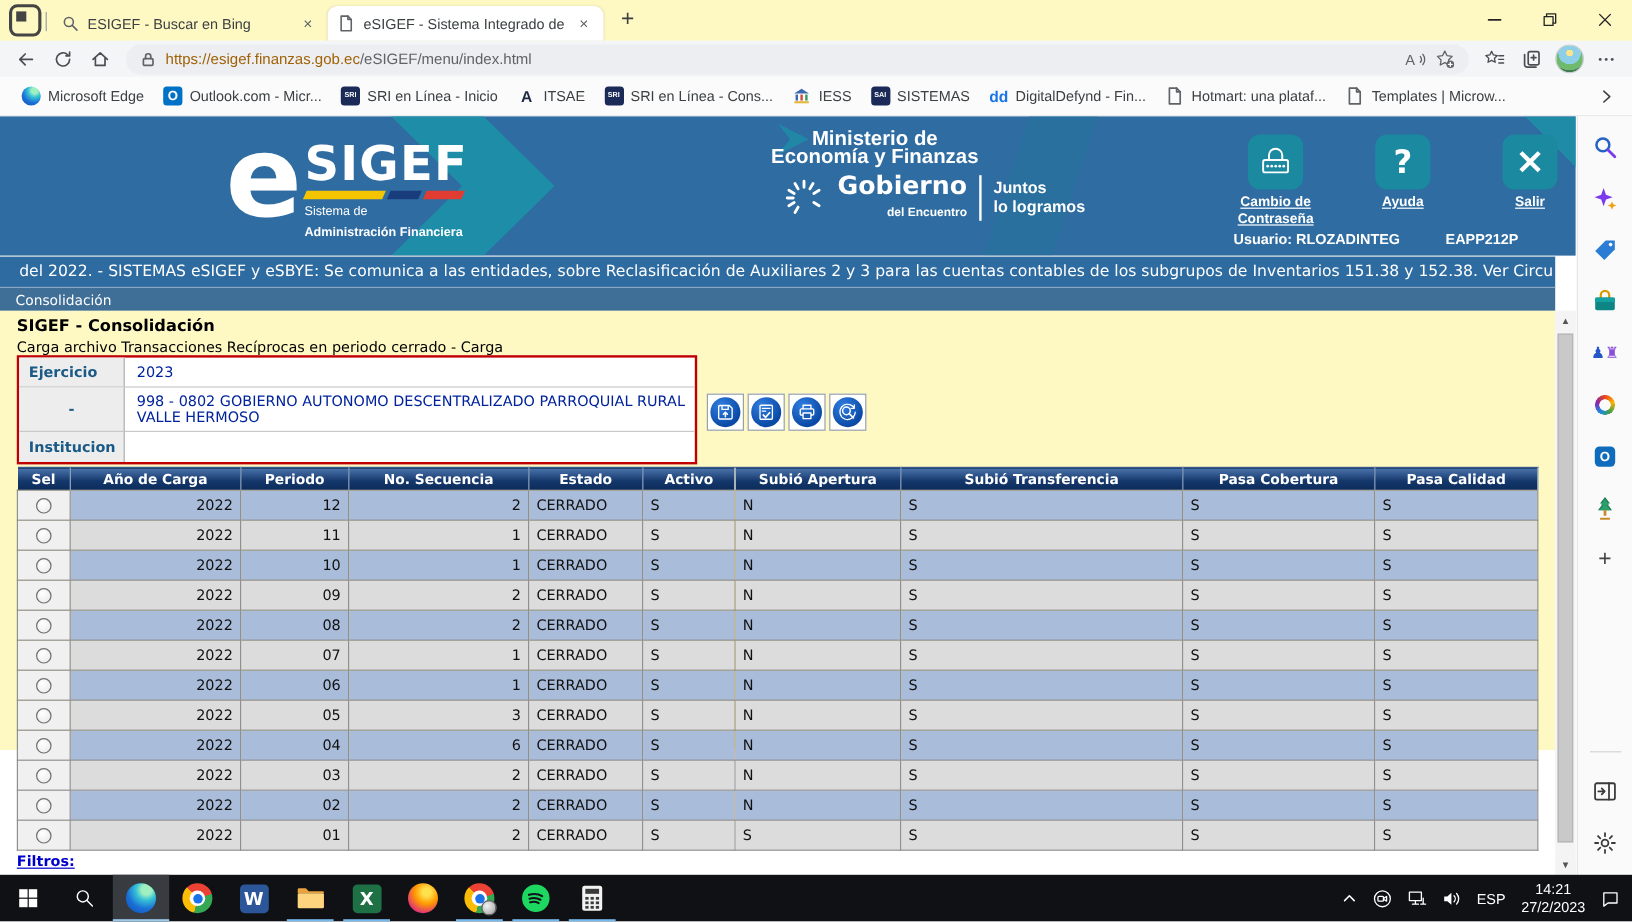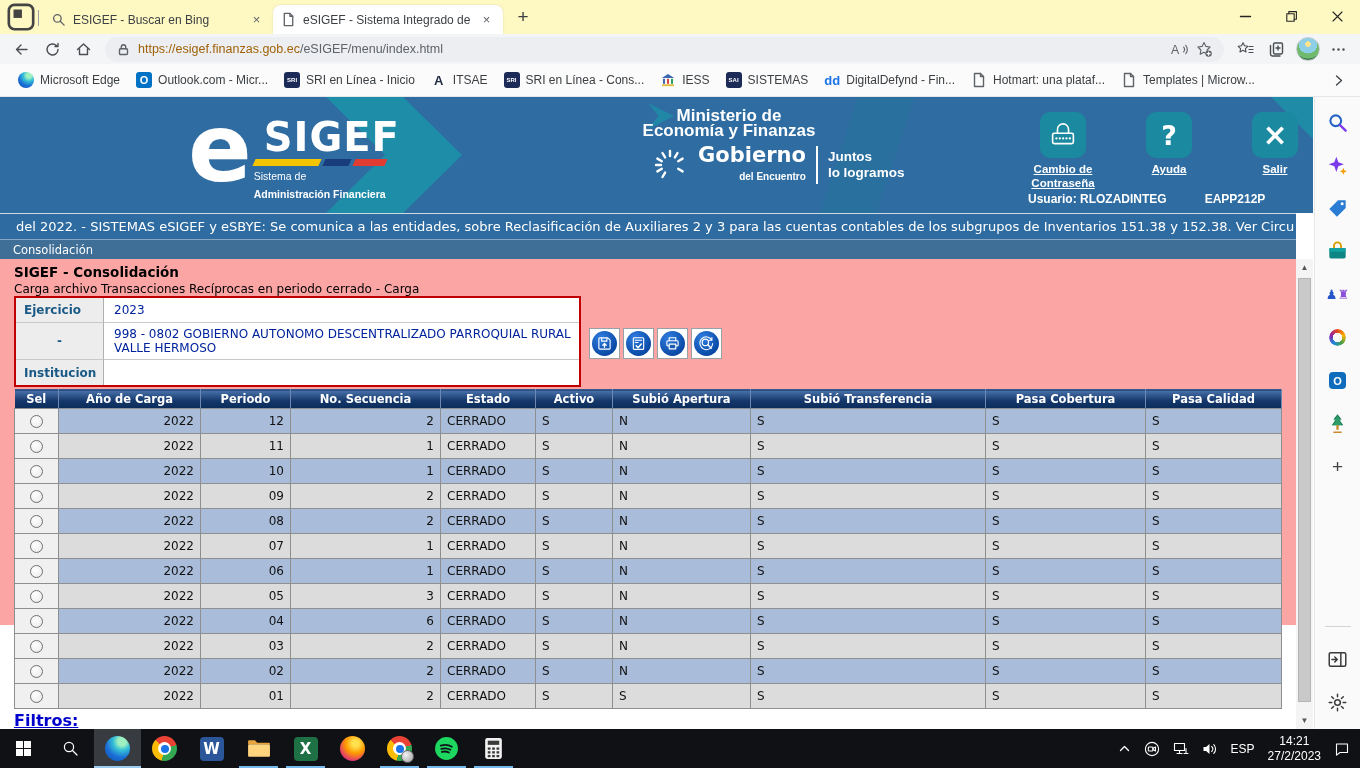--- a/index.html
+++ b/index.html
@@ -39,21 +39,21 @@
 
   
   .apph { position:absolute; left:0; top:97px; width:1313px; height:116px; background:#2e6ca1; overflow:hidden; }
   .deco1 { position:absolute; left:322px; top:-4px; width:140px; height:124px; background:#1d93a9; opacity:.88; clip-path:polygon(0 0,55% 0,100% 50%,55% 100%,0 100%,45% 50%); }
   .deco2 { position:absolute; left:840px; top:-16px; width:54px; height:150px; background:#27759f; transform:rotate(18deg); opacity:.55; }
   .deco3 { position:absolute; right:-2px; top:0; width:0; height:0; border-top:44px solid #1d93a9; border-left:44px solid transparent; opacity:.8; }
   .deco4 { position:absolute; left:648px; top:6px; width:26px; height:26px; background:#1d93a9; opacity:.7; clip-path:polygon(0 0,100% 50%,0 100%,40% 50%); }
   .logo { position:absolute; left:188px; top:4px; display:flex; color:#fff; z-index:2; }
   .logo-e { font-family:"DejaVu Sans",sans-serif; font-weight:bold; font-size:94px; line-height:96px; }
   .logo-right { margin-left:2px; margin-top:16px; }
-  .logo-sigef { font-family:"DejaVu Sans",sans-serif; font-weight:bold; font-size:40px; line-height:40px; letter-spacing:1px;margin-left:10px; }
+  .logo-sigef { font-family:"DejaVu Sans",sans-serif; font-weight:bold; font-size:40px; line-height:40px; letter-spacing:1px; }
   .flagbar { display:flex; gap:4px; height:7px; margin-top:2px; width:150px; }
   .flagbar span { transform:skewX(-24deg); }
   .fb-y { width:66px; background:#f5c400; } .fb-b { width:26px; background:#193c7d; } .fb-r { width:32px; background:#e03c31; }
   .logo-sub { margin-top:7px; font-size:10.5px; line-height:12.5px; }
   .logo-sub .b { font-weight:bold; }
   .ministry { position:absolute; left:615px; top:11px; width:228px; text-align:center; color:#fff; font-weight:bold; font-size:17px; line-height:15px; z-index:2; }
   .gob { position:absolute; left:652px; top:48px; display:flex; align-items:center; gap:10px; color:#fff; z-index:2; }
   .gob-burst { width:36px; height:36px; }
   .gob-name { text-align:right; }
   .gob-name .big { font-family:"DejaVu Sans",sans-serif; font-weight:bold; font-size:21px; line-height:21px; }
@@ -64,41 +64,41 @@
   .action { width:82px; text-align:center; color:#fff; }
   .action .tile { width:46px; height:46px; border-radius:10px; background:#1b89a0; margin:0 auto 5px; display:flex; align-items:center; justify-content:center; color:#fff; }
   .action .tile .ic { width:30px; height:30px; font-family:"DejaVu Sans",sans-serif; }
   .action .lbl { font-size:11.5px; font-weight:bold; text-decoration:underline; line-height:13.5px; }
   .userline { position:absolute; left:1028px; top:95px; color:#fff; font-weight:bold; font-size:12px; display:flex; gap:38px; z-index:2; }
 
   .ticker { position:absolute; left:0; top:213px; width:1296px; height:27px; background:#2e6ba0; border-top:1px solid #cfd9e2; border-bottom:1px solid #8aa7c2; color:#fff; font-size:13px; font-family:"DejaVu Sans",sans-serif; display:flex; align-items:center; padding:0 16px; white-space:nowrap; overflow:hidden; }
   .crumb { position:absolute; left:0; top:240px; width:1296px; height:19px; background:#3f6e97; color:#fff; font-size:11.5px; font-family:"DejaVu Sans",sans-serif; display:flex; align-items:center; padding-left:13px; }
 
   
-  .content { position:absolute; left:0; top:259px; width:1296px; height:366px; background:#fca5a5; font-family:"DejaVu Sans",sans-serif; }
+  .content { position:absolute; left:0; top:259px; width:1296px; height:366px; background:#fef9c3; font-family:"DejaVu Sans",sans-serif; }
   .pg-title { position:absolute; left:14px; top:5px; font-size:13.5px; font-weight:bold; color:#000; }
   .pg-sub { position:absolute; left:14px; top:23px; font-size:12px; color:#000; }
   .formbox { position:absolute; left:14px; top:37px; width:567px; border:2px solid #c00000; display:grid; grid-template-columns:88px 1fr; grid-template-rows:25px 37px 25px; background:#fff; }
   .flabel { background:#ededed; border-right:1px solid #b0b0b0; border-bottom:1px solid #c9c9c9; color:#1a5a86; font-weight:bold; font-size:12px; display:flex; align-items:center; padding-left:8px; }
   .flabel.ctr { justify-content:center; padding-left:0; }
   .fval { color:#00239c; font-size:12px; display:flex; align-items:center; padding:1px 6px 1px 10px; border-bottom:1px solid #c9c9c9; line-height:14px; }
   .nb { border-bottom:none; }
   .ftools { position:absolute; left:589px; top:69px; display:flex; gap:3px; }
   .tbtn { width:31px; height:31px; background:#fff; border:1px solid #98a0a8; display:flex; align-items:center; justify-content:center; }
   .ball { width:25px; height:25px; border-radius:50%; background:radial-gradient(circle at 35% 28%,#2f7de0,#0a49a5 72%); display:flex; align-items:center; justify-content:center; color:#fff; }
   .ball .ic { width:15px; height:15px; }
 
   table.grid { position:absolute; left:14px; top:130px; width:1267px; border-collapse:collapse; table-layout:fixed; font-size:12px; color:#111; }
   table.grid th { height:19px; background:linear-gradient(#4a73ab,#14376b 58%,#0b2c5a); color:#fff; font-size:11.5px; font-weight:bold; border-right:1px solid #6d87b2; border-top:1px solid #39598c; padding:0 2px; overflow:hidden; white-space:nowrap; }
   table.grid td { height:25px; border:1px solid #8f8f8f; padding:0 6px; overflow:hidden; white-space:nowrap; }
   tr.r0 td { background:#a9bcd9; } tr.r1 td { background:#dcdcdc; }
   td.selc { background:#f0f0f0 !important; text-align:center; padding:0; }
   td.num { text-align:right; }
   input[type=radio] { appearance:none; -webkit-appearance:none; width:13px; height:13px; border-radius:50%; border:1px solid #6f6f6f; background:radial-gradient(circle at 38% 32%,#fff,#e8e8e8); vertical-align:middle; }
-  .filtros { position:absolute; left:14px; top:452px; font-size:16px; font-weight:bold; color:#0000cc; text-decoration:underline; }
+  .filtros { position:absolute; left:14px; top:452px; font-size:12px; font-weight:bold; color:#0000cc; text-decoration:underline; }
 
   
   .pscroll { position:absolute; left:1296px; top:259px; width:17px; height:470px; background:#f4f4f4; }
   .sarrow { position:absolute; left:0; width:17px; height:17px; display:flex; align-items:center; justify-content:center; font-size:8px; color:#555; background:#f4f4f4; }
   .sthumb { position:absolute; left:2px; top:19px; width:13px; height:424px; background:#c9c9c9; border:1px solid #b5b5b5; }
 
   
   .sbar { position:absolute; left:1314px; top:97px; width:46px; height:632px; background:#fafafb; border-left:1px solid #e6e7e9; display:flex; flex-direction:column; align-items:center; padding:15px 0 16px; gap:22px; }
   .sb-item { width:21px; height:21px; display:flex; align-items:center; justify-content:center; font-size:15px; }
   .sb-div { width:26px; height:1px; background:#d4d4d6; margin-top:auto; }

